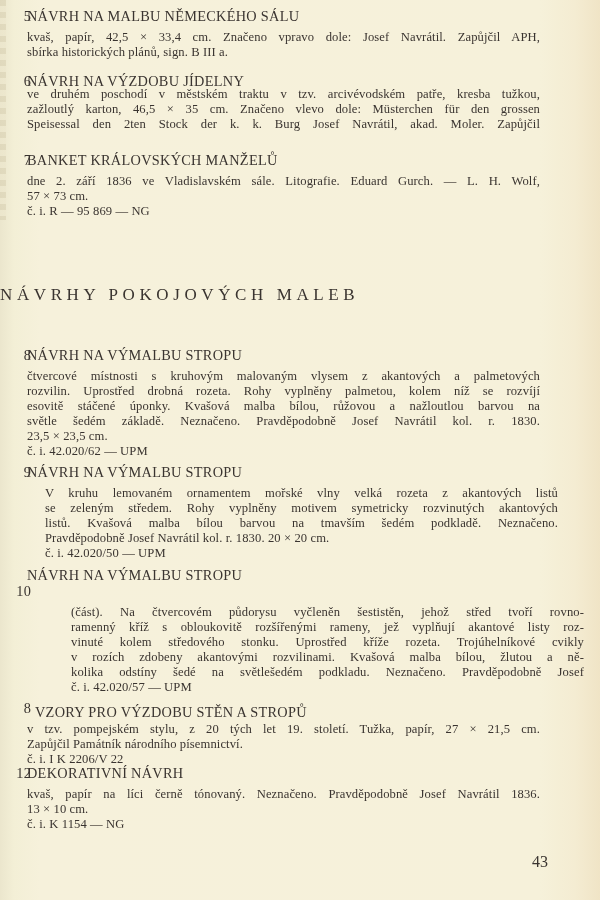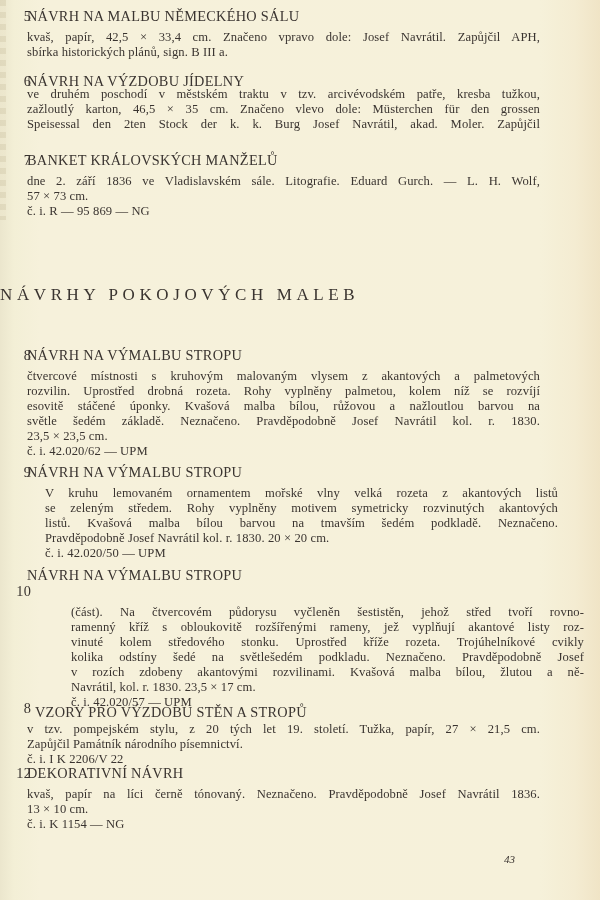--- a/index.html
+++ b/index.html
@@ -27,21 +27,21 @@
     font-size:12.6px; line-height:15px;
     text-align:justify; letter-spacing:0.1px;
   }
   .body .line { display:block; white-space:nowrap; text-align-last:justify; }
   .body .line.last { text-align-last:left; }
   .section-heading {
     position:absolute; left:0; top:285px;
     font-size:17px; letter-spacing:4.6px; white-space:nowrap;
   }
   .page-number {
-    position:absolute; left:504px; top:853px; font-size:11px; font-style:italic;
+    position:absolute; left:532px; top:853px; font-size:16px; 
   }
 </style>
 </head>
 <body>
 
 <div class="spine"></div>
 
 <div class="entry" style="top:8px;">
   <span class="num" style="top:0;">5</span>
   <span class="title" style="top:0;">NÁVRH NA MALBU NĚMECKÉHO SÁLU</span>
@@ -98,23 +98,22 @@
   </div>
 </div>
 
 <div class="entry" style="top:567px;">
   <span class="num" style="top:16px;">10</span>
   <span class="title" style="top:0;">NÁVRH NA VÝMALBU STROPU</span>
   <div class="body" style="top:38px;margin-left:44px;">
     <span class="line">(část). Na čtvercovém půdorysu vyčleněn šestistěn, jehož střed tvoří rovno-</span>
     <span class="line">ramenný kříž s obloukovitě rozšířenými rameny, jež vyplňují akantové listy roz-</span>
     <span class="line">vinuté kolem středového stonku. Uprostřed kříže rozeta. Trojúhelníkové cvikly</span>
+    <span class="line">v rozích zdobeny akantovými rozvilinami. Kvašová malba bílou, žlutou a ně-</span>
     <span class="line">kolika odstíny šedé na světlešedém podkladu. Neznačeno. Pravděpodobně Josef</span>
-    <span class="line">v rozích zdobeny akantovými rozvilinami. Kvašová malba bílou, žlutou a ně-</span>
-    <span class="line last">Navrátil, kol. r. 1830. 23,5 × 17 cm.</span>
     <span class="line last">č. i. 42.020/57 — UPM</span>
   </div>
 </div>
 
 <div class="entry" style="top:700px;">
   <span class="num" style="top:0;">8</span>
   <span class="title" style="top:4px;padding-left:8px;">VZORY PRO VÝZDOBU STĚN A STROPŮ</span>
   <div class="body" style="top:22px;">
     <span class="line">v tzv. pompejském stylu, z 20 tých let 19. století. Tužka, papír, 27 × 21,5 cm.</span>
     <span class="line last">Zapůjčil Památník národního písemnictví.</span>

